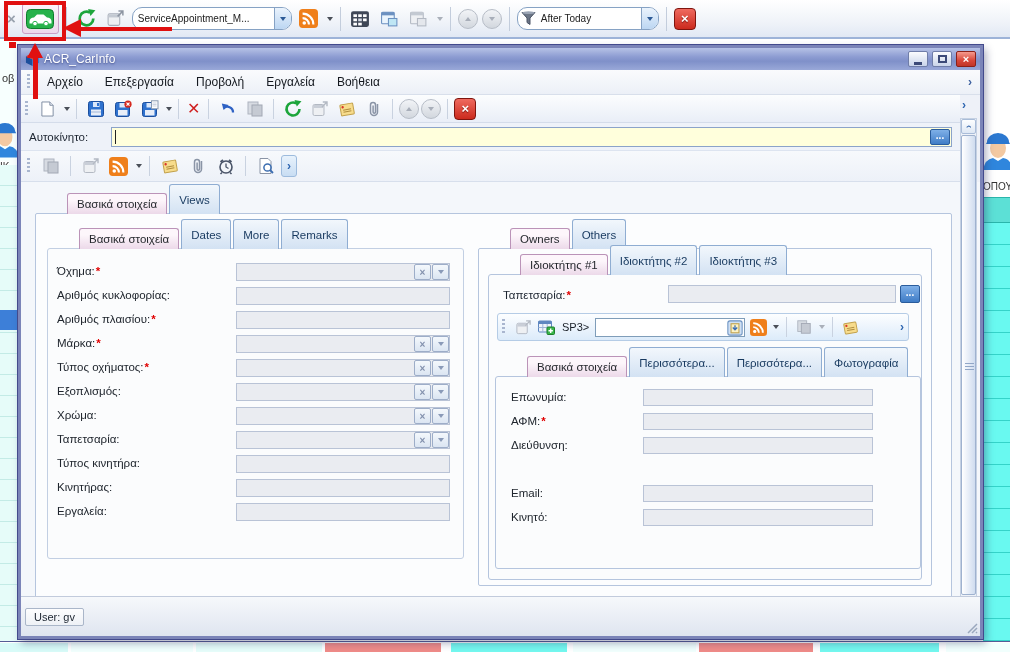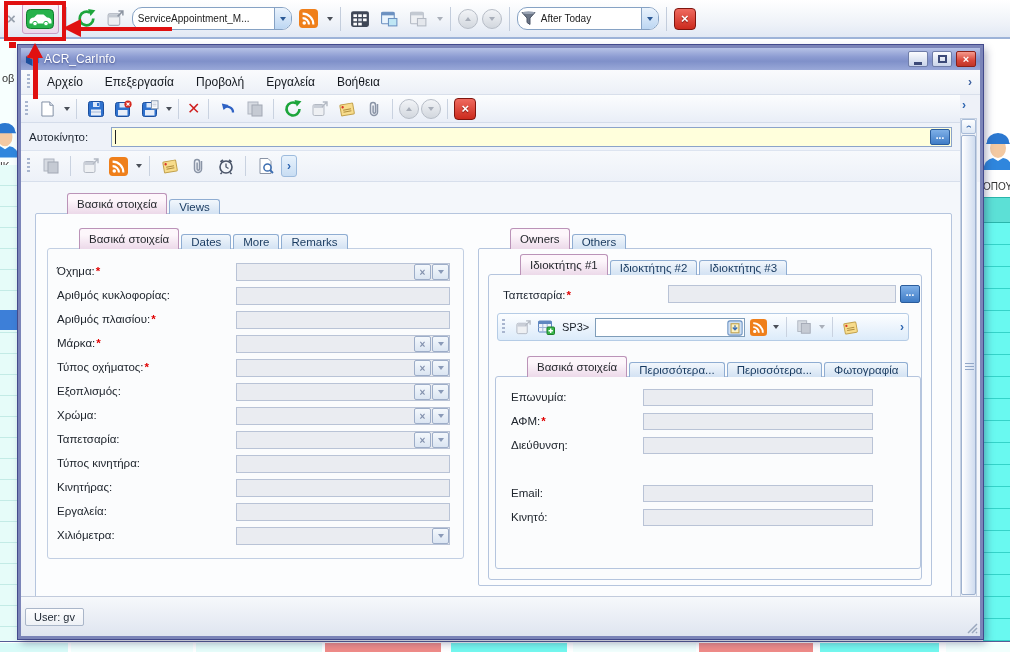--- a/index.html
+++ b/index.html
@@ -91,21 +91,21 @@
   color:#fff; font-weight:bold; font-size:10px; line-height:12px; text-align:center; }
 .toolbar2 { position:absolute; left:0; top:103px; right:20px; height:31px;
   background:linear-gradient(#f7f9fc,#edf1f8); border-bottom:1px solid #d7dfec;
   display:flex; align-items:center; padding:0 6px; gap:3px; }
 .chev-btn { width:16px; height:22px; background:linear-gradient(#e8f2fc,#c8ddf3); border:1px solid #9dbbdd; border-radius:3px;
   color:#2f66b0; font-weight:bold; display:flex; align-items:center; justify-content:center; font-size:12px;}
 .content-bg { position:absolute; left:0; top:134px; right:0; height:430px; background:#f4f7fb; }
 
 
 .tabs { position:absolute; display:flex; gap:2px; height:21px; align-items:flex-end; z-index:4;margin-left:32px;}
-.tab { height:15px; padding:0 9px; display:flex; align-items:center; font-size:11.5px; color:#17395f;
+.tab { height:30px; padding:0 9px; display:flex; align-items:center; font-size:11.5px; color:#17395f;
   background:linear-gradient(#f2f7fc,#d3e2f3); border:1px solid #8fadd2; border-bottom:none; border-radius:3px 3px 0 0; }
 .tab.active { height:21px; background:linear-gradient(#fdf6fb 30%,#ecd9e9); border-color:#bb93b8; color:#26292e; }
 .panel { position:absolute; background:#fcfdfe; border:1px solid #b5c5de; border-radius:2px; }
 #tabs-main { left:14px; top:145px; }
 #panel-main { left:14px; top:165px; width:917px; height:391px; }
 #tabs-left { left:26px; top:180px; }
 #panel-left { left:26px; top:200px; width:417px; height:311px; background:#fbfcfd; border-color:#c2cfe3; border-radius:3px;}
 #tabs-owners { left:457px; top:180px; }
 #panel-owners { left:457px; top:200px; width:454px; height:338px; }
 #tabs-ownern { left:467px; top:206px; }
@@ -554,28 +554,20 @@
       <span class="flabel"><span>Τύπος κινητήρα:</span><span class="star"></span></span>
       <div class="ginput"></div>
     </div>
     <div class="frow" style="top:230px">
       <span class="flabel"><span>Κινητήρας:</span><span class="star"></span></span>
       <div class="ginput"></div>
     </div>
     <div class="frow" style="top:254px">
       <span class="flabel"><span>Εργαλεία:</span><span class="star"></span></span>
       <div class="ginput"></div>
-    </div>
-    <div class="frow" style="top:278px">
-      <span class="flabel"><span>Χιλιόμετρα:</span><span class="star"></span></span>
-      <div class="ginput">
-        <span class="cbtn">
-            <i class="tri"></i>
-          </span>
-      </div>
     </div>
   </div>
 
   <div class="tabs" id="tabs-owners">
     <span class="tab active">Owners</span>
     <span class="tab">Others</span>
   </div>
   <div class="panel" id="panel-owners"></div>
 
   <div class="tabs" id="tabs-ownern">

